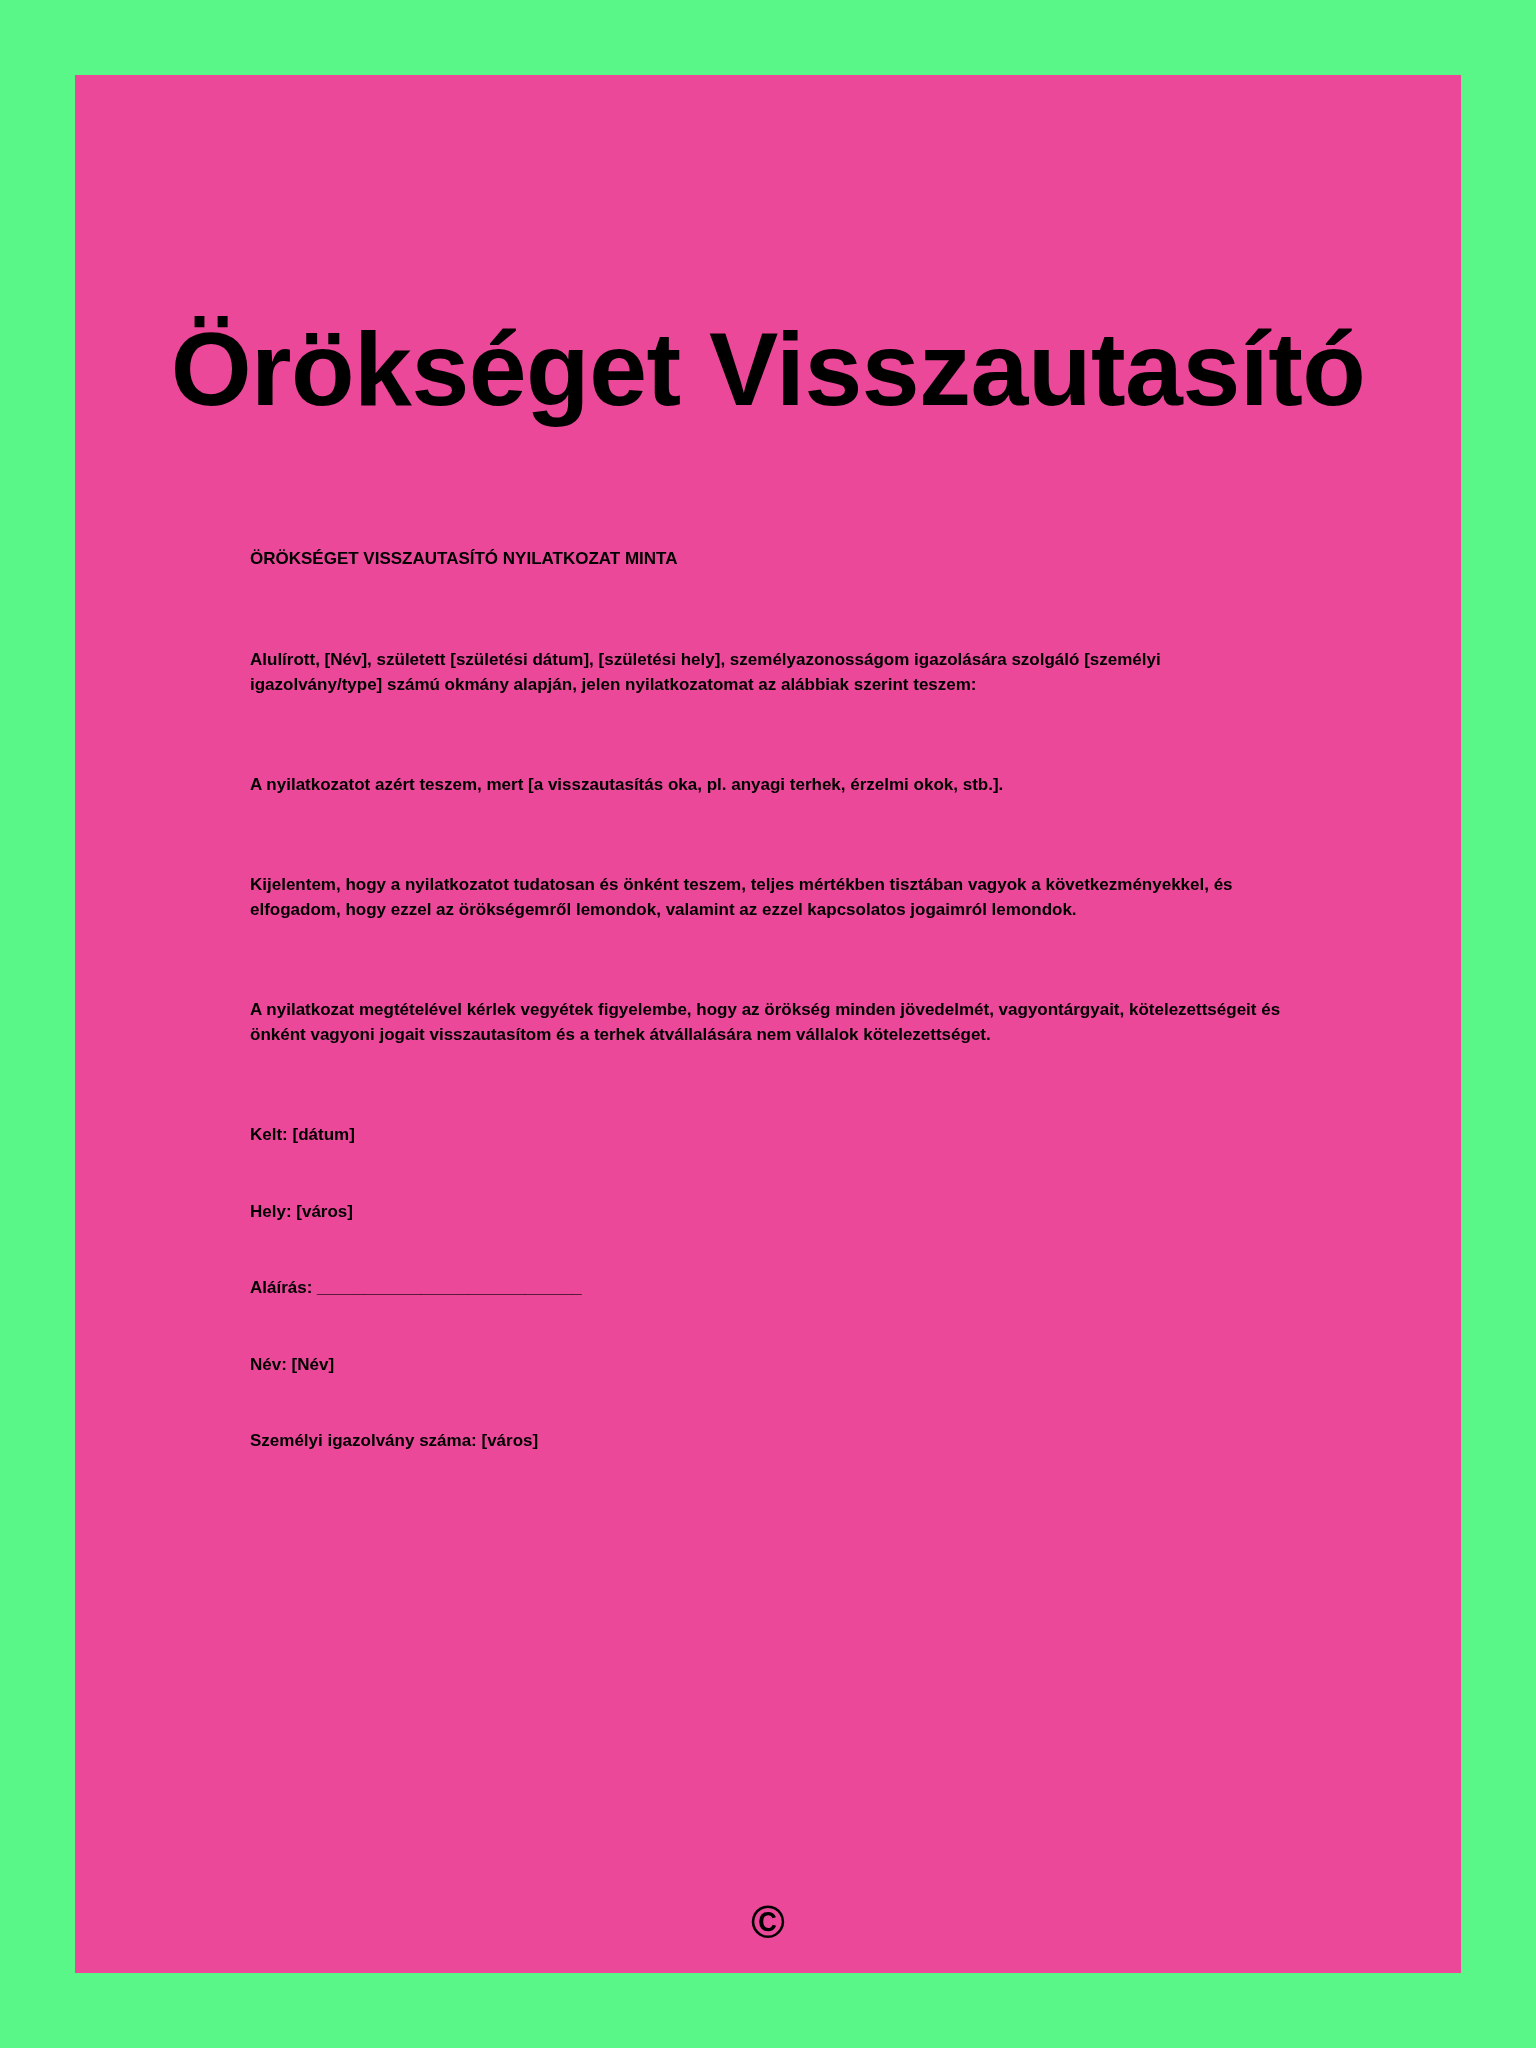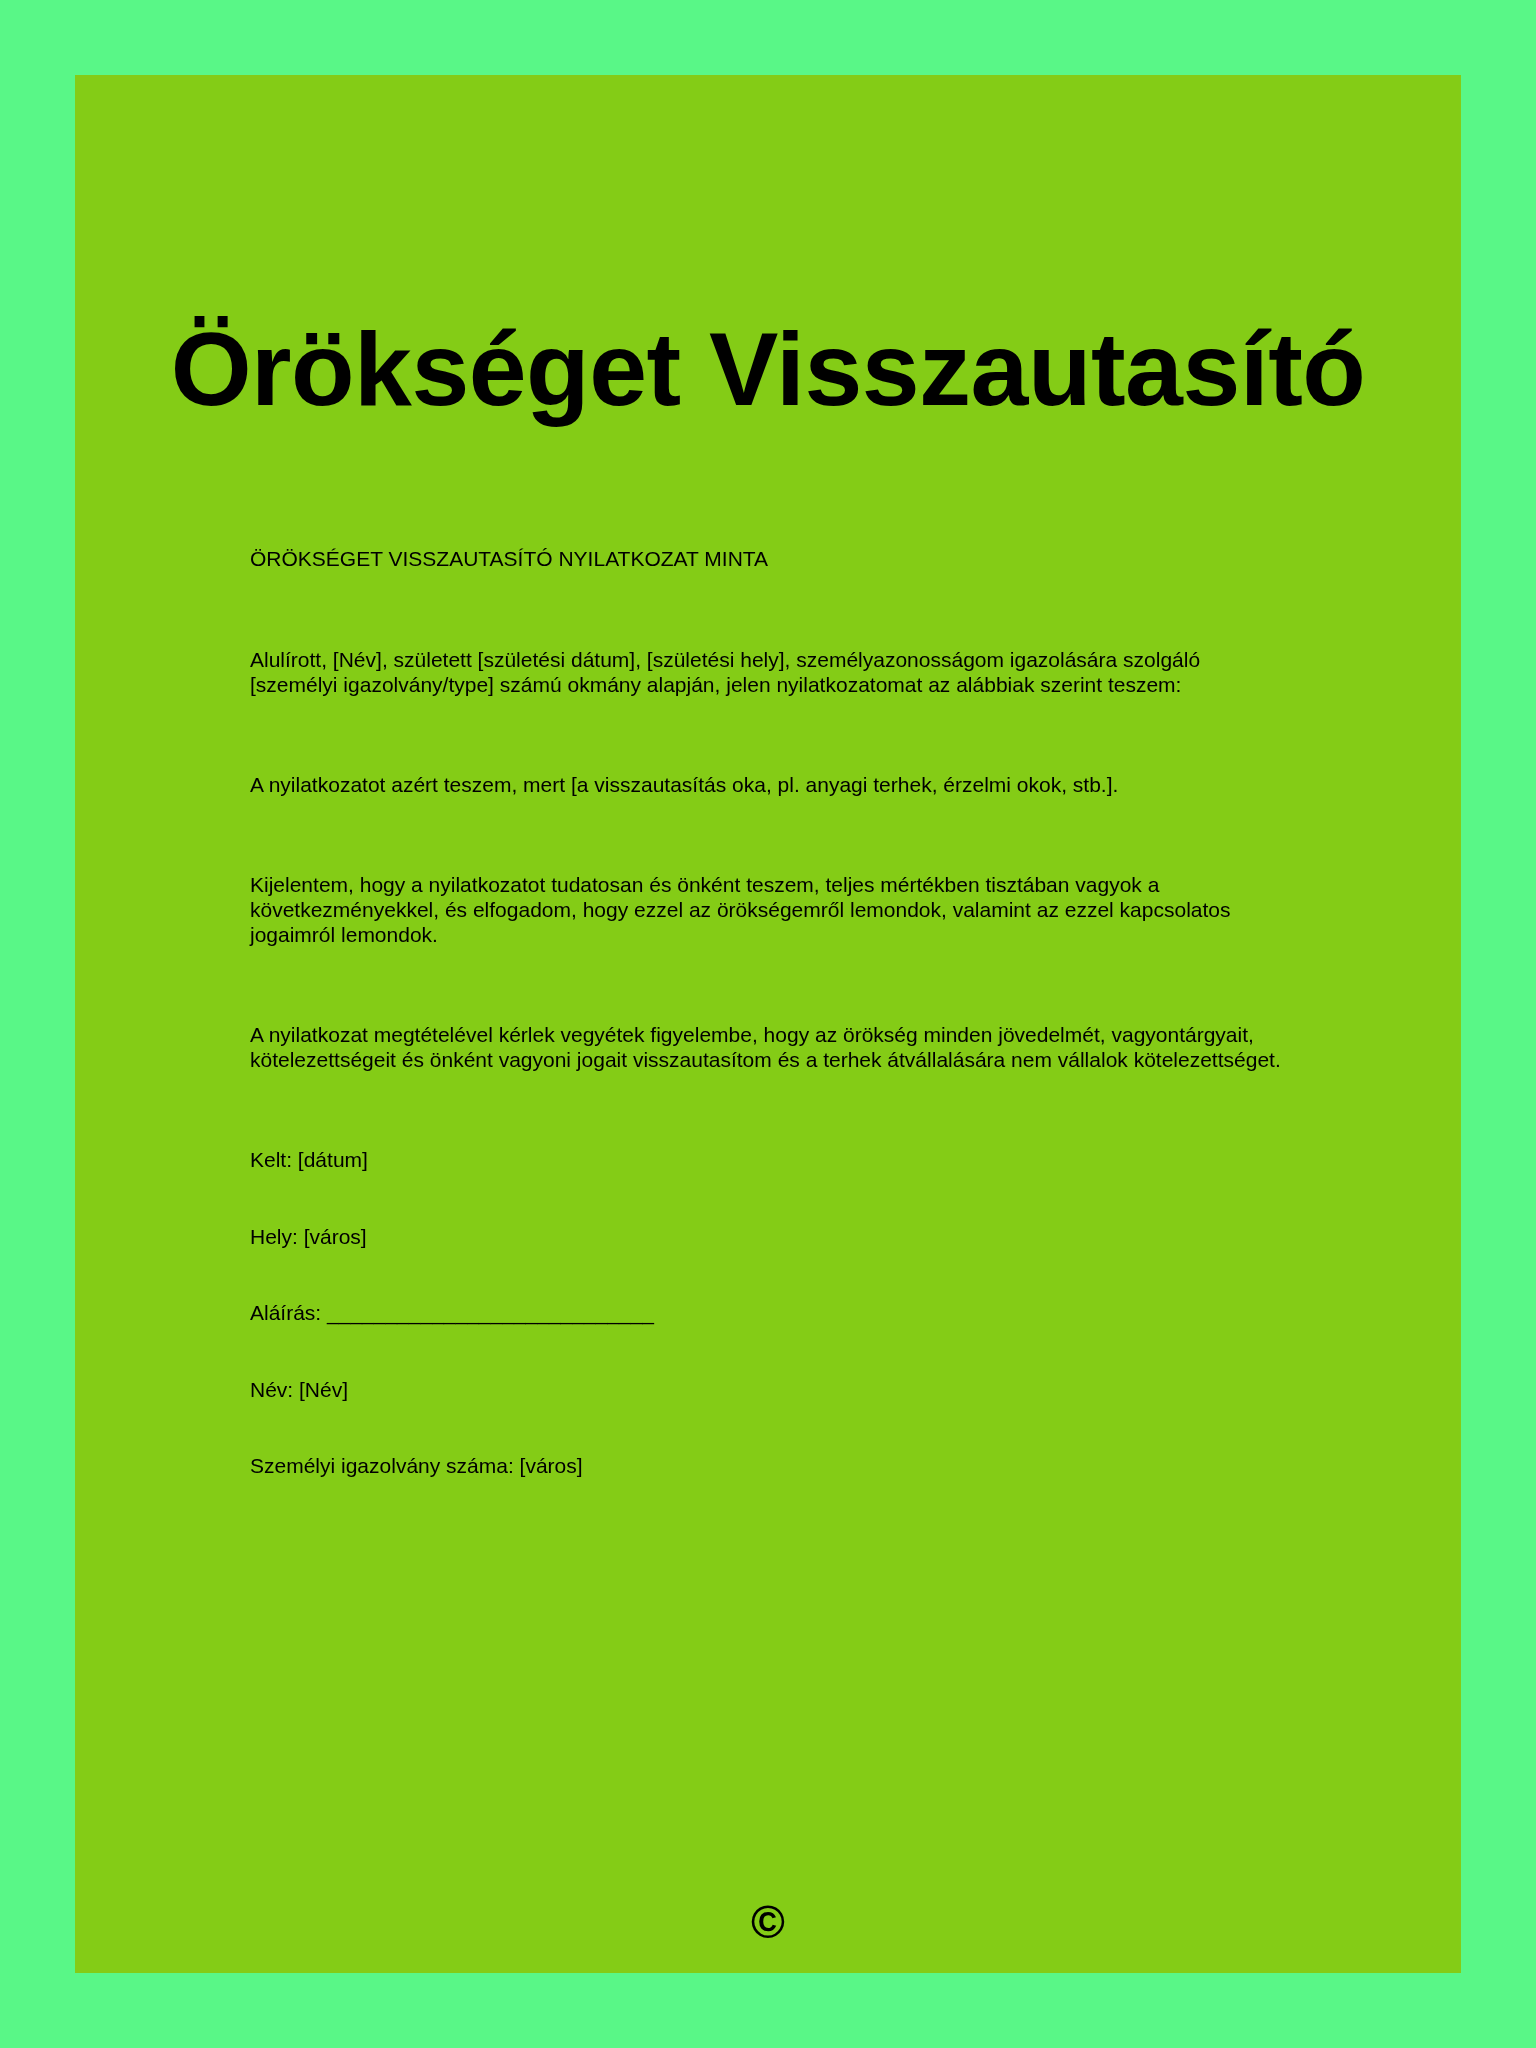--- a/index.html
+++ b/index.html
@@ -13,21 +13,21 @@
       position: relative;
       overflow: hidden;
       font-family: "Liberation Sans", sans-serif;
     }
     .page {
       position: absolute;
       left: 75px;
       top: 75px;
       width: 1386px;
       height: 1898px;
-      background: #84cc16;
+      background: #ec4899;
     }
     .title {
       position: absolute;
       left: 0;
       top: 244px;
       width: 1386px;
       margin: 0;
       text-align: center;
       font-weight: bold;
       font-size: 104px;
@@ -35,22 +35,22 @@
       color: #000;
       letter-spacing: -0.5px;
     }
     .title span { display: block; }
     .body {
       position: absolute;
       left: 175px;
       top: 471px;
       width: 1040px;
       color: #000;
-      font-weight: normal;
-      font-size: 21px;
+      font-weight: bold;
+      font-size: 17px;
       line-height: 25px;
     }
     .body p {
       margin: 0 0 75px 0;
     }
     .body p.heading {
       margin-bottom: 76px;
     }
     .body p.field {
       margin-bottom: 51.5px;

